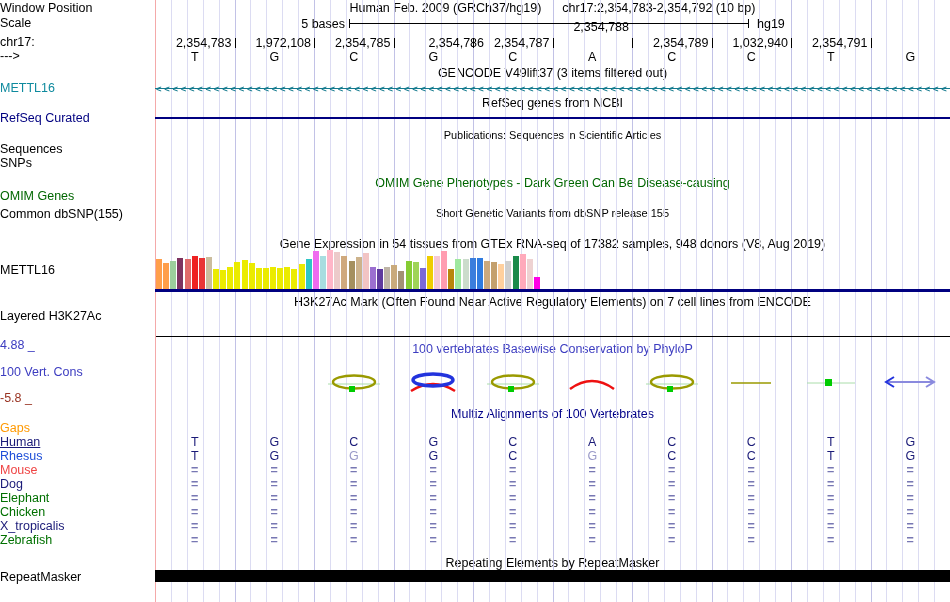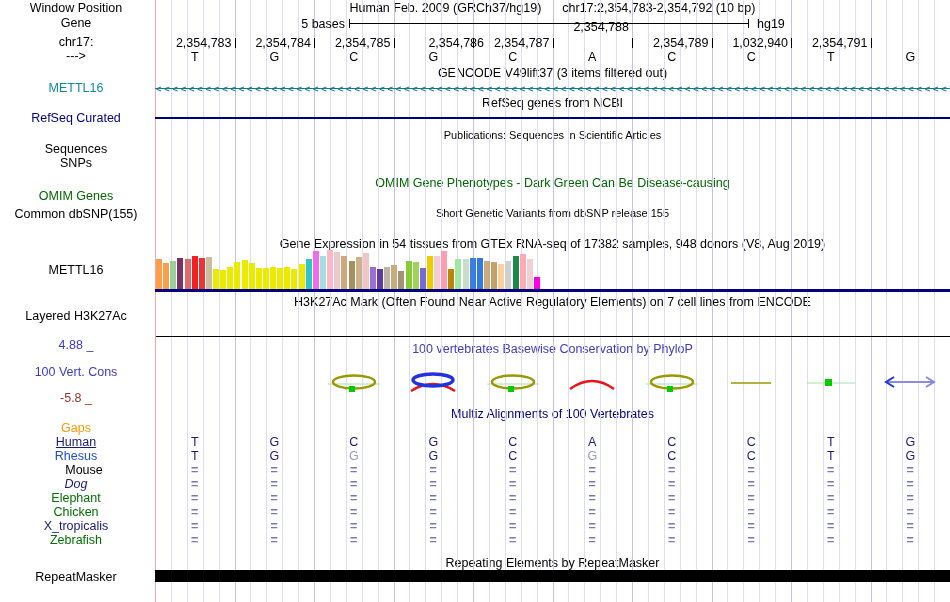--- a/index.html
+++ b/index.html
@@ -1,18 +1,18 @@
 <!DOCTYPE html>
 <html><head>
 <meta charset="utf-8">
 <style>
   html,body{margin:0;padding:0;background:#fff;}
   .canvas{position:relative;width:950px;height:602px;background:#fff;
           font-family:"Liberation Sans",sans-serif;overflow:hidden;}
-  .lbl{position:absolute;left:0;width:152px;text-align:center;font-size:12.5px;
+  .lbl{position:absolute;left:0;width:152px;text-align:left;font-size:12.5px;
        height:13px;line-height:13px;color:#000;white-space:nowrap;}
   .ctr{position:absolute;left:155px;width:795px;text-align:center;font-size:12.5px;
        height:13px;line-height:13px;color:#000;white-space:nowrap;}
   .small{font-size:11px;}
   .teal{color:#0e8a9e;}
   .navy{color:#000080;}
   .green{color:#006600;}
   .blue{color:#3c3cc0;}
   .maroon{color:#993322;}
   .gridv{position:absolute;top:0;height:602px;width:1px;background:#dcdcf2;z-index:0;}
@@ -34,21 +34,21 @@
 
 <div class="canvas" id="canvas">
 
   <div class="lbl" style="top:2px">Window Position</div>
   <div class="ctr" style="top:2px">
     <span>Human Feb. 2009 (GRCh37/hg19)</span>
     <span style="display:inline-block;width:14px"></span>
     <span>chr17:2,354,783-2,354,792 (10 bp)</span>
   </div>
 
-  <div class="lbl" style="top:17px">Gene</div>
+  <div class="lbl" style="top:17px">Scale</div>
   <div class="coord" style="top:17px;left:225px;width:120px">5 bases</div>
   <div class="hline" style="top:23px;left:349px;width:400px;height:1px;background:#000"></div>
   <div class="hline" style="top:19px;left:349px;width:1px;height:9px;background:#000"></div>
   <div class="hline" style="top:19px;left:748px;width:1px;height:9px;background:#000"></div>
   <div class="coord" style="top:17px;left:757px;width:60px;text-align:left">hg19</div>
 
   <div class="lbl" style="top:36px">chr17:</div>
   <div class="lbl" style="top:50px">---&gt;</div>
 
   <div class="ctr" style="top:67px">GENCODE V49lift37 (3 items filtered out)</div>
@@ -133,21 +133,21 @@
     <div class="gridv" style="left: 838.7px;"></div>
     <div class="gridv" style="left: 854.6px;"></div>
     <div class="gridv strong" style="left: 870.5px;"></div>
     <div class="gridv" style="left: 886.4px;"></div>
     <div class="gridv" style="left: 902.3px;"></div>
     <div class="gridv" style="left: 918.2px;"></div>
     <div class="gridv" style="left: 934.1px;"></div>
     <div class="edge" style="left: 155px;"></div>
     <div class="coord" style="top: 36px; left: 156.5px; width: 75px;">2,354,783</div>
     <div class="tick" style="top: 38px; left: 234.5px;"></div>
-    <div class="coord" style="top: 36px; left: 236px; width: 75px;">2,354,784</div>
+    <div class="coord" style="top: 36px; left: 236px; width: 75px;">1,972,108</div>
     <div class="tick" style="top: 38px; left: 314px;"></div>
     <div class="coord" style="top: 36px; left: 315.5px; width: 75px;">2,354,785</div>
     <div class="tick" style="top: 38px; left: 393.5px;"></div>
     <div class="coord" style="top: 36px; left: 409px; width: 75px;">2,354,786</div>
     <div class="tick" style="top: 38px; left: 473px;"></div>
     <div class="coord" style="top: 36px; left: 474.5px; width: 75px;">2,354,787</div>
     <div class="tick" style="top: 38px; left: 552.5px;"></div>
     <div class="coord" style="top: 20px; left: 554px; width: 75px;">2,354,788</div>
     <div class="tick" style="top: 38px; left: 632px;"></div>
     <div class="coord" style="top: 36px; left: 633.5px; width: 75px;">2,354,789</div>
@@ -368,32 +368,32 @@
     <div class="mcell" style="top: 450px; left: 155px; width: 79.5px; color: rgb(26, 26, 120);">T</div>
     <div class="mcell" style="top: 450px; left: 234.5px; width: 79.5px; color: rgb(26, 26, 120);">G</div>
     <div class="mcell" style="top: 450px; left: 314px; width: 79.5px; color: rgb(154, 154, 200);">G</div>
     <div class="mcell" style="top: 450px; left: 393.5px; width: 79.5px; color: rgb(26, 26, 120);">G</div>
     <div class="mcell" style="top: 450px; left: 473px; width: 79.5px; color: rgb(26, 26, 120);">C</div>
     <div class="mcell" style="top: 450px; left: 552.5px; width: 79.5px; color: rgb(154, 154, 200);">G</div>
     <div class="mcell" style="top: 450px; left: 632px; width: 79.5px; color: rgb(26, 26, 120);">C</div>
     <div class="mcell" style="top: 450px; left: 711.5px; width: 79.5px; color: rgb(26, 26, 120);">C</div>
     <div class="mcell" style="top: 450px; left: 791px; width: 79.5px; color: rgb(26, 26, 120);">T</div>
     <div class="mcell" style="top: 450px; left: 870.5px; width: 79.5px; color: rgb(26, 26, 120);">G</div>
-    <div class="lbl" style="top: 464px; color: #000000; margin-left: 8px;">Mouse</div>
+    <div class="lbl" style="top: 464px; color: #ef4444;">Mouse</div>
     <div class="mcell" style="top: 464px; left: 155px; width: 79.5px; color: rgb(119, 119, 179); font-weight: bold;">=</div>
     <div class="mcell" style="top: 464px; left: 234.5px; width: 79.5px; color: rgb(119, 119, 179); font-weight: bold;">=</div>
     <div class="mcell" style="top: 464px; left: 314px; width: 79.5px; color: rgb(119, 119, 179); font-weight: bold;">=</div>
     <div class="mcell" style="top: 464px; left: 393.5px; width: 79.5px; color: rgb(119, 119, 179); font-weight: bold;">=</div>
     <div class="mcell" style="top: 464px; left: 473px; width: 79.5px; color: rgb(119, 119, 179); font-weight: bold;">=</div>
     <div class="mcell" style="top: 464px; left: 552.5px; width: 79.5px; color: rgb(119, 119, 179); font-weight: bold;">=</div>
     <div class="mcell" style="top: 464px; left: 632px; width: 79.5px; color: rgb(119, 119, 179); font-weight: bold;">=</div>
     <div class="mcell" style="top: 464px; left: 711.5px; width: 79.5px; color: rgb(119, 119, 179); font-weight: bold;">=</div>
     <div class="mcell" style="top: 464px; left: 791px; width: 79.5px; color: rgb(119, 119, 179); font-weight: bold;">=</div>
     <div class="mcell" style="top: 464px; left: 870.5px; width: 79.5px; color: rgb(119, 119, 179); font-weight: bold;">=</div>
-    <div class="lbl" style="top: 478px; color: rgb(26, 26, 120); font-style: italic;">Dog</div>
+    <div class="lbl" style="top: 478px; color: rgb(26, 26, 120);">Dog</div>
     <div class="mcell" style="top: 478px; left: 155px; width: 79.5px; color: rgb(119, 119, 179); font-weight: bold;">=</div>
     <div class="mcell" style="top: 478px; left: 234.5px; width: 79.5px; color: rgb(119, 119, 179); font-weight: bold;">=</div>
     <div class="mcell" style="top: 478px; left: 314px; width: 79.5px; color: rgb(119, 119, 179); font-weight: bold;">=</div>
     <div class="mcell" style="top: 478px; left: 393.5px; width: 79.5px; color: rgb(119, 119, 179); font-weight: bold;">=</div>
     <div class="mcell" style="top: 478px; left: 473px; width: 79.5px; color: rgb(119, 119, 179); font-weight: bold;">=</div>
     <div class="mcell" style="top: 478px; left: 552.5px; width: 79.5px; color: rgb(119, 119, 179); font-weight: bold;">=</div>
     <div class="mcell" style="top: 478px; left: 632px; width: 79.5px; color: rgb(119, 119, 179); font-weight: bold;">=</div>
     <div class="mcell" style="top: 478px; left: 711.5px; width: 79.5px; color: rgb(119, 119, 179); font-weight: bold;">=</div>
     <div class="mcell" style="top: 478px; left: 791px; width: 79.5px; color: rgb(119, 119, 179); font-weight: bold;">=</div>
     <div class="mcell" style="top: 478px; left: 870.5px; width: 79.5px; color: rgb(119, 119, 179); font-weight: bold;">=</div>

